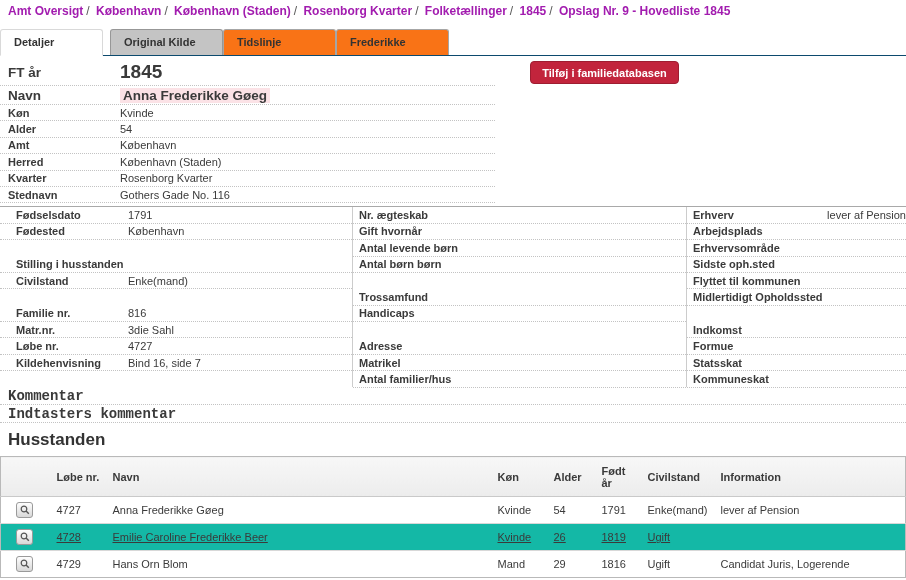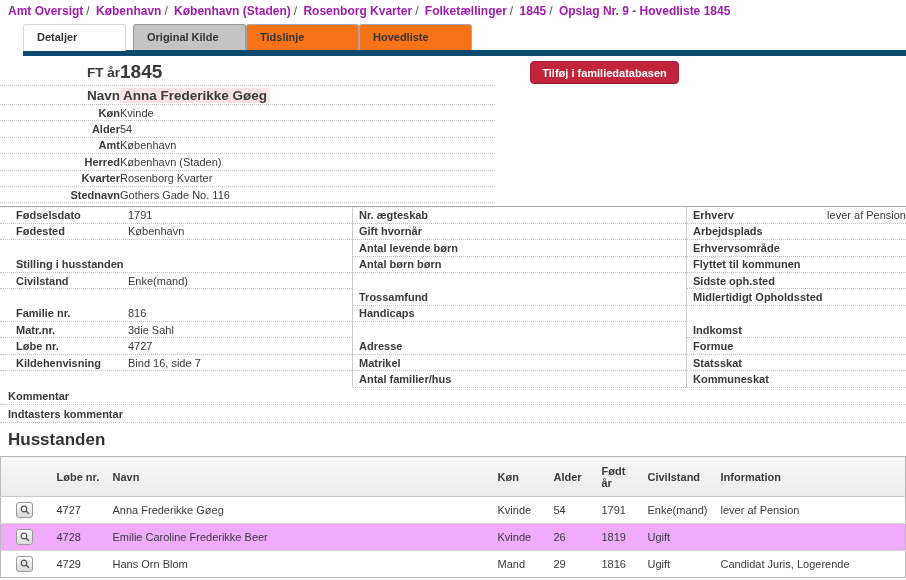--- a/index.html
+++ b/index.html
@@ -7,32 +7,32 @@
   body {
     width: 906px; height: 580px; overflow: hidden;
     background: #fff; color: #3a3a3a;
     font-family: "Liberation Sans", sans-serif;
   }
   
   .breadcrumb { padding: 4px 8px 0 8px; font-size: 12px; font-weight: bold; color:#333; }
   .breadcrumb a { color:#a21caf; cursor:pointer;margin-top:41px; }
   .breadcrumb .sep { font-weight: normal; color:#555; margin: 0 3px; }
   
-  .tabbar { display:flex; align-items:flex-end; margin-top:11px; border-bottom:6px solid #0c4a6e; height:27px;margin-left:23px; }
+  .tabbar { display:flex; align-items:flex-end; margin-top:11px; border-bottom:1px solid #0c4a6e; height:27px; }
   .tab {
     height:26px; line-height:25px; font-size:11px; font-weight:bold; color:#333;
     border:1px solid #a6a6a6; border-bottom:none; border-radius:3px 3px 0 0;
     background:#f97316; width:113px; padding-left:13px; cursor:pointer;
   }
   .tab.active { background:#fff; border-color:#d9d9d9; border-bottom:1px solid #fff; margin-bottom:-1px; height:27px; width:103px; }
   .tab.dark { background:#c4c4c4; border-color:#979797; }
   .tabgap { width:7px; }
   
   .summary-wrap { position:relative; padding-top:3px; }
-  .summary { width:495px;text-align:right; }
+  .summary { width:495px; }
   .srow { display:flex; align-items:center; height:16.4px; padding-left:8px; border-bottom:1px dotted #c3c3c3; font-size:11px; }
   .srow .lbl { width:112px; flex-shrink:0; font-weight:bold; white-space:nowrap; }
   .srow.ft { height:27px; }
   .srow.ft .lbl { font-size:13.5px; }
   .srow.ft .val { font-size:19px; font-weight:bold; }
   .srow.name { height:19px; }
   .srow.name .lbl { font-size:13.5px; }
   .srow.name .val { font-size:13.5px; font-weight:bold; background:#fbe2e6; padding:0 3px; }
   .red-btn {
     position:absolute; left:508px; top:5px; width:149px; height:23px;
@@ -44,31 +44,31 @@
   .col-left  { width:352px; }
   .col-mid   { width:334px; border-left:1px solid #ccc; }
   .col-right { flex:1; border-left:1px solid #ccc; }
   .drow { display:flex; align-items:center; height:16.4px; border-bottom:1px dotted #c3c3c3; font-size:11px; padding-left:16px; }
   .col-mid .drow, .col-right .drow { padding-left:6px; }
   .drow .lbl { font-weight:bold; width:112px; flex-shrink:0; white-space:nowrap; }
   .col-mid .drow .lbl, .col-right .drow .lbl { width:auto; }
   .col-right .drow { justify-content:space-between; }
   .dspacer { height:16.4px; }
   
-  .fullrow { height:18px; line-height:18px; padding-left:8px; border-bottom:1px dotted #c3c3c3; font-size:11px; font-weight:bold; }
+  .fullrow { height:18px; line-height:18px; padding-left:8px; border-bottom:1px dotted #c3c3c3; font-size:14px; font-weight:bold;font-family:Liberation Mono, monospace; }
   
   h2.household { margin:7px 0 6px 8px; font-size:17px; font-weight:bold; color:#333; }
   table.htable { width:906px; border-collapse:collapse; font-size:11px; border:1px solid #b9b9b9; table-layout:fixed; }
   .htable th {
     background:linear-gradient(#f7f7f7,#ececec); font-weight:bold; text-align:left;
     height:40px; padding:2px 4px 2px 8px; vertical-align:middle; border-bottom:1px solid #c9c9c9;
   }
   .htable td { height:27px; padding:2px 4px 2px 8px; vertical-align:middle; overflow:hidden; white-space:nowrap; }
   .htable tbody tr { border-top:1px solid #d8d8d8; background:#fff; }
-  .htable tbody tr.alt { background:#f0abfc; }
+  .htable tbody tr.alt { background:#14b8a6;text-decoration:underline; }
   .htable td.iconcell, .htable th.iconcell { text-align:center; padding:2px; }
   .mag-btn {
     width:17px; height:16px; padding:0; cursor:pointer;
     background:linear-gradient(#fefefe,#d8d8d8); border:1px solid #9a9a9a; border-radius:3px;
     display:inline-flex; align-items:center; justify-content:center;
   }
 </style>
 </head>
 <body>
 
@@ -82,21 +82,21 @@
     <a>Folketællinger</a><span class="sep">/</span>
     <a>1845</a><span class="sep">/</span>
     <a>Opslag Nr. 9 - Hovedliste 1845</a>
   </div>
 
   <div class="tabbar">
     <div class="tab active">Detaljer</div>
     <div class="tabgap"></div>
     <div class="tab dark">Original Kilde</div>
     <div class="tab">Tidslinje</div>
-    <div class="tab">Hovedliste</div>
+    <div class="tab">Frederikke</div>
   </div>
 
   <div class="summary-wrap">
     <div class="summary">
       <div class="srow ft">
         <span class="lbl">FT år</span>
         <span class="val">1845</span>
       </div>
       <div class="srow name">
         <span class="lbl">Navn</span>
@@ -203,24 +203,24 @@
           <span class="lbl">Erhverv</span>
           <span class="val">lever af Pension</span>
         </div>
       <div class="drow">
           <span class="lbl">Arbejdsplads</span>
         </div>
       <div class="drow">
           <span class="lbl">Erhvervsområde</span>
         </div>
       <div class="drow">
+          <span class="lbl">Sidste oph.sted</span>
+        </div>
+      <div class="drow">
           <span class="lbl">Flyttet til kommunen</span>
-        </div>
-      <div class="drow">
-          <span class="lbl">Sidste oph.sted</span>
         </div>
       <div class="drow">
           <span class="lbl">Midlertidigt Opholdssted</span>
         </div>
       <div class="dspacer"></div>
       <div class="drow">
           <span class="lbl">Indkomst</span>
         </div>
       <div class="drow">
           <span class="lbl">Formue</span>

